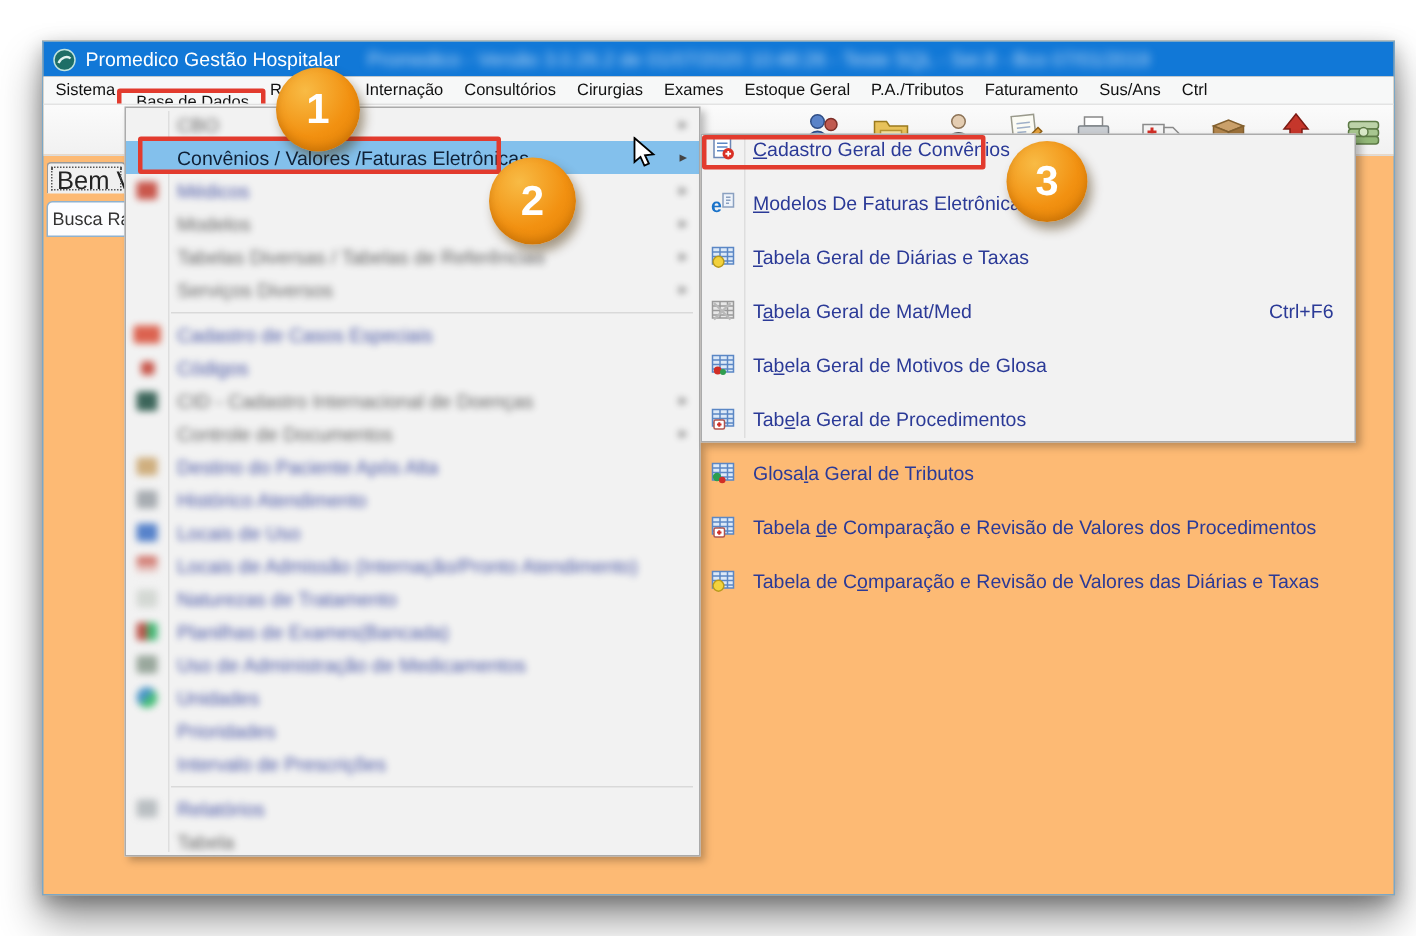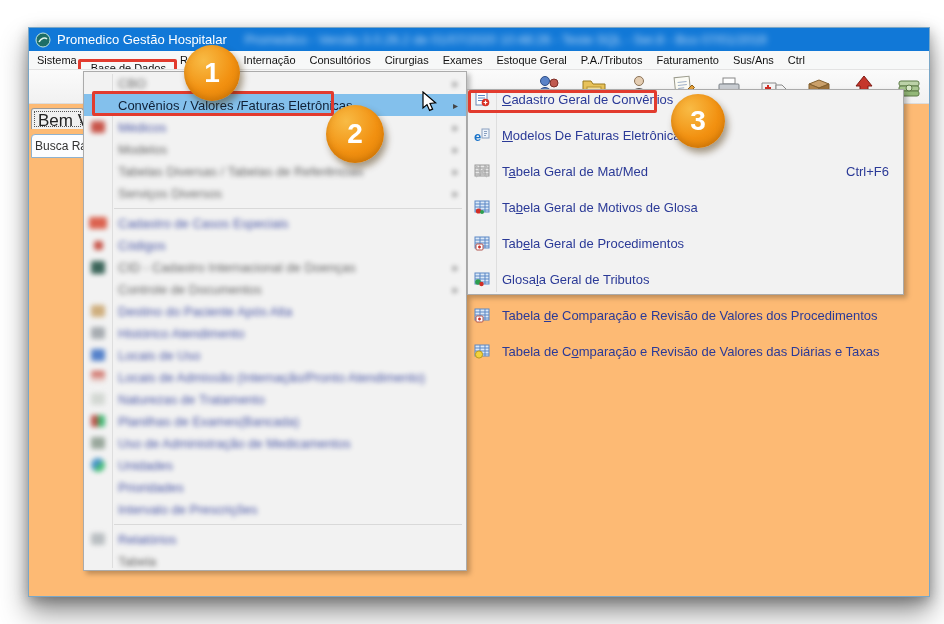--- a/index.html
+++ b/index.html
@@ -321,20 +321,30 @@
       <span class="gut">
         <svg width="16" height="16">
             <rect x="8" y="2" width="7" height="9" fill="#eef3fa" stroke="#8aa0c0"></rect>
             <path d="M10 4.5h3M10 6.5h3M10 8.5h2" stroke="#8aa0c0"></path>
             <text x="0" y="14" font-size="13" font-weight="bold" fill="#1a73c9">e</text>
           </svg>
       </span>
       <span class="lbl"><span></span><span class="acc">M</span><span>odelos De Faturas Eletrônicas</span></span>
     </div>
 
+    <div class="smi">
+      <span class="gut">
+        <svg width="16" height="16">
+            <rect x="1" y="2" width="14" height="11" fill="#dce9f7" stroke="#5b87c5"></rect>
+            <path d="M1 5h14M1 8h14M1 11h14M6 2v11M11 2v11" stroke="#5b87c5"></path>
+            <circle cx="5" cy="11.5" r="3.6" fill="#f3d23c" stroke="#b89a1d"></circle>
+          </svg>
+      </span>
+      <span class="lbl"><span></span><span class="acc">T</span><span>abela Geral de Diárias e Taxas</span></span>
+    </div>
 
     <div class="smi">
       <span class="gut">
         <svg width="16" height="16">
             <rect x="1" y="2" width="14" height="11" fill="#e7e7e7" stroke="#9a9a9a"></rect>
             <path d="M1 5h14M1 8h14M1 11h14M6 2v11M11 2v11" stroke="#9a9a9a"></path>
             <path d="M2 14L13 3M2 3l11 11" stroke="#b9b9b9" stroke-width="1.6"></path>
           </svg>
       </span>
       <span class="lbl"><span>T</span><span class="acc">a</span><span>bela Geral de Mat/Med</span></span>

